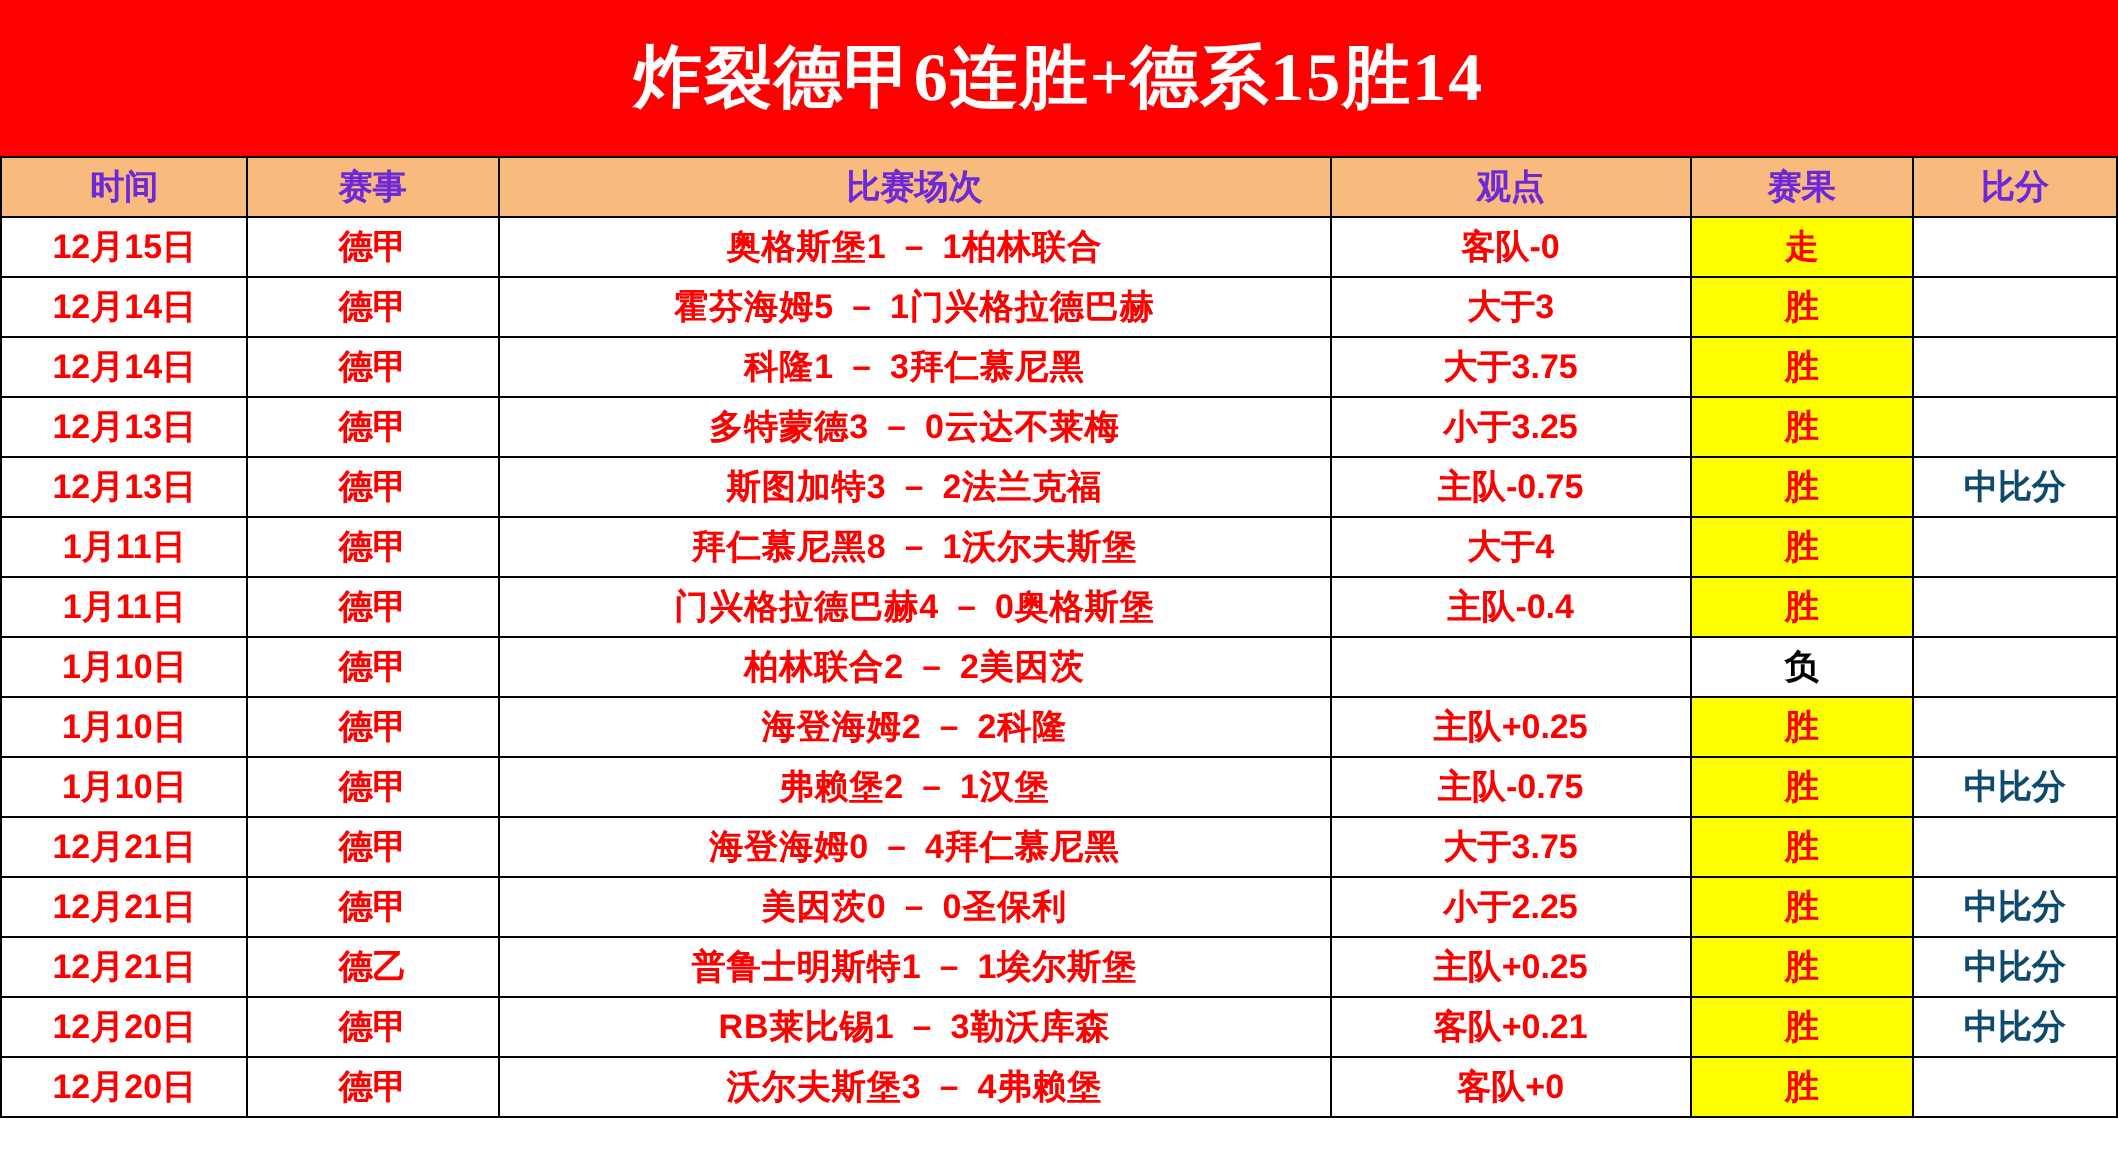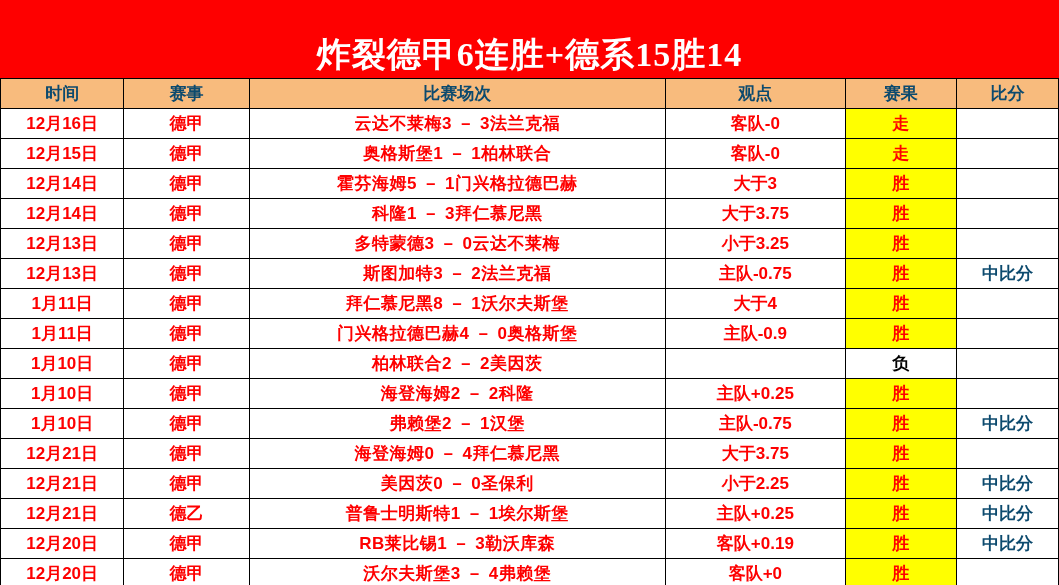--- a/index.html
+++ b/index.html
@@ -12,21 +12,21 @@
     width: 1059px;
     height: 585px;
     font-family: "Liberation Sans", sans-serif;
     overflow: hidden;
   }
   .banner {
     width: 1059px;
     height: 78px;
     background: #fe0000;
     display: flex;
-    align-items: flex-end;
+    align-items: center;
     justify-content: center;
   }
   .banner-title {
     color: #ffffff;
     font-size: 34px;
     font-weight: bold;
     letter-spacing: 1px;
     font-family: "Liberation Serif", serif;
   }
   table.sheet {
@@ -41,21 +41,21 @@
     text-align: center;
     vertical-align: middle;
     font-size: 17px;
     font-weight: bold;
     font-family: "Liberation Sans", sans-serif;
     white-space: nowrap;
     overflow: hidden;
   }
   thead th {
     background: #f8bb7d;
-    color: #0c4a6e;
+    color: #6d28d9;
     height: 30px;
     font-size: 17px;
   }
   td.c-time   { width: 122px; color: #fe0000; }
   td.c-league { width: 124px; color: #fe0000; }
   td.c-match  { width: 412px; color: #fe0000; letter-spacing: 0.5px; }
   td.c-view   { width: 178px; color: #fe0000; }
   td.c-result { width: 110px; color: #fe0000; }
   td.c-score  { width: 113px; color: #0c4a6e; }
 
@@ -82,28 +82,20 @@
       <th class="h-time">时间</th>
       <th class="h-league">赛事</th>
       <th class="h-match">比赛场次</th>
       <th class="h-view">观点</th>
       <th class="h-result">赛果</th>
       <th class="h-score">比分</th>
     </tr>
   </thead>
   <tbody id="table-body">
       <tr>
-        <td class="c-time">12月16日</td>
-        <td class="c-league">德甲</td>
-        <td class="c-match">云达不莱梅3 － 3法兰克福</td>
-        <td class="c-view">客队-0</td>
-        <td class="c-result hl">走</td>
-        <td class="c-score"></td>
-      </tr>
-      <tr>
         <td class="c-time">12月15日</td>
         <td class="c-league">德甲</td>
         <td class="c-match">奥格斯堡1 － 1柏林联合</td>
         <td class="c-view">客队-0</td>
         <td class="c-result hl">走</td>
         <td class="c-score"></td>
       </tr>
       <tr>
         <td class="c-time">12月14日</td>
         <td class="c-league">德甲</td>
@@ -141,21 +133,21 @@
         <td class="c-league">德甲</td>
         <td class="c-match">拜仁慕尼黑8 － 1沃尔夫斯堡</td>
         <td class="c-view">大于4</td>
         <td class="c-result hl">胜</td>
         <td class="c-score"></td>
       </tr>
       <tr>
         <td class="c-time">1月11日</td>
         <td class="c-league">德甲</td>
         <td class="c-match">门兴格拉德巴赫4 － 0奥格斯堡</td>
-        <td class="c-view">主队-0.9</td>
+        <td class="c-view">主队-0.4</td>
         <td class="c-result hl">胜</td>
         <td class="c-score"></td>
       </tr>
       <tr>
         <td class="c-time">1月10日</td>
         <td class="c-league">德甲</td>
         <td class="c-match">柏林联合2 － 2美因茨</td>
         <td class="c-view"></td>
         <td class="c-result loss">负</td>
         <td class="c-score"></td>
@@ -197,21 +189,21 @@
         <td class="c-league">德乙</td>
         <td class="c-match">普鲁士明斯特1 － 1埃尔斯堡</td>
         <td class="c-view">主队+0.25</td>
         <td class="c-result hl">胜</td>
         <td class="c-score">中比分</td>
       </tr>
       <tr>
         <td class="c-time">12月20日</td>
         <td class="c-league">德甲</td>
         <td class="c-match">RB莱比锡1 － 3勒沃库森</td>
-        <td class="c-view">客队+0.19</td>
+        <td class="c-view">客队+0.21</td>
         <td class="c-result hl">胜</td>
         <td class="c-score">中比分</td>
       </tr>
       <tr>
         <td class="c-time">12月20日</td>
         <td class="c-league">德甲</td>
         <td class="c-match">沃尔夫斯堡3 － 4弗赖堡</td>
         <td class="c-view">客队+0</td>
         <td class="c-result hl">胜</td>
         <td class="c-score"></td>

